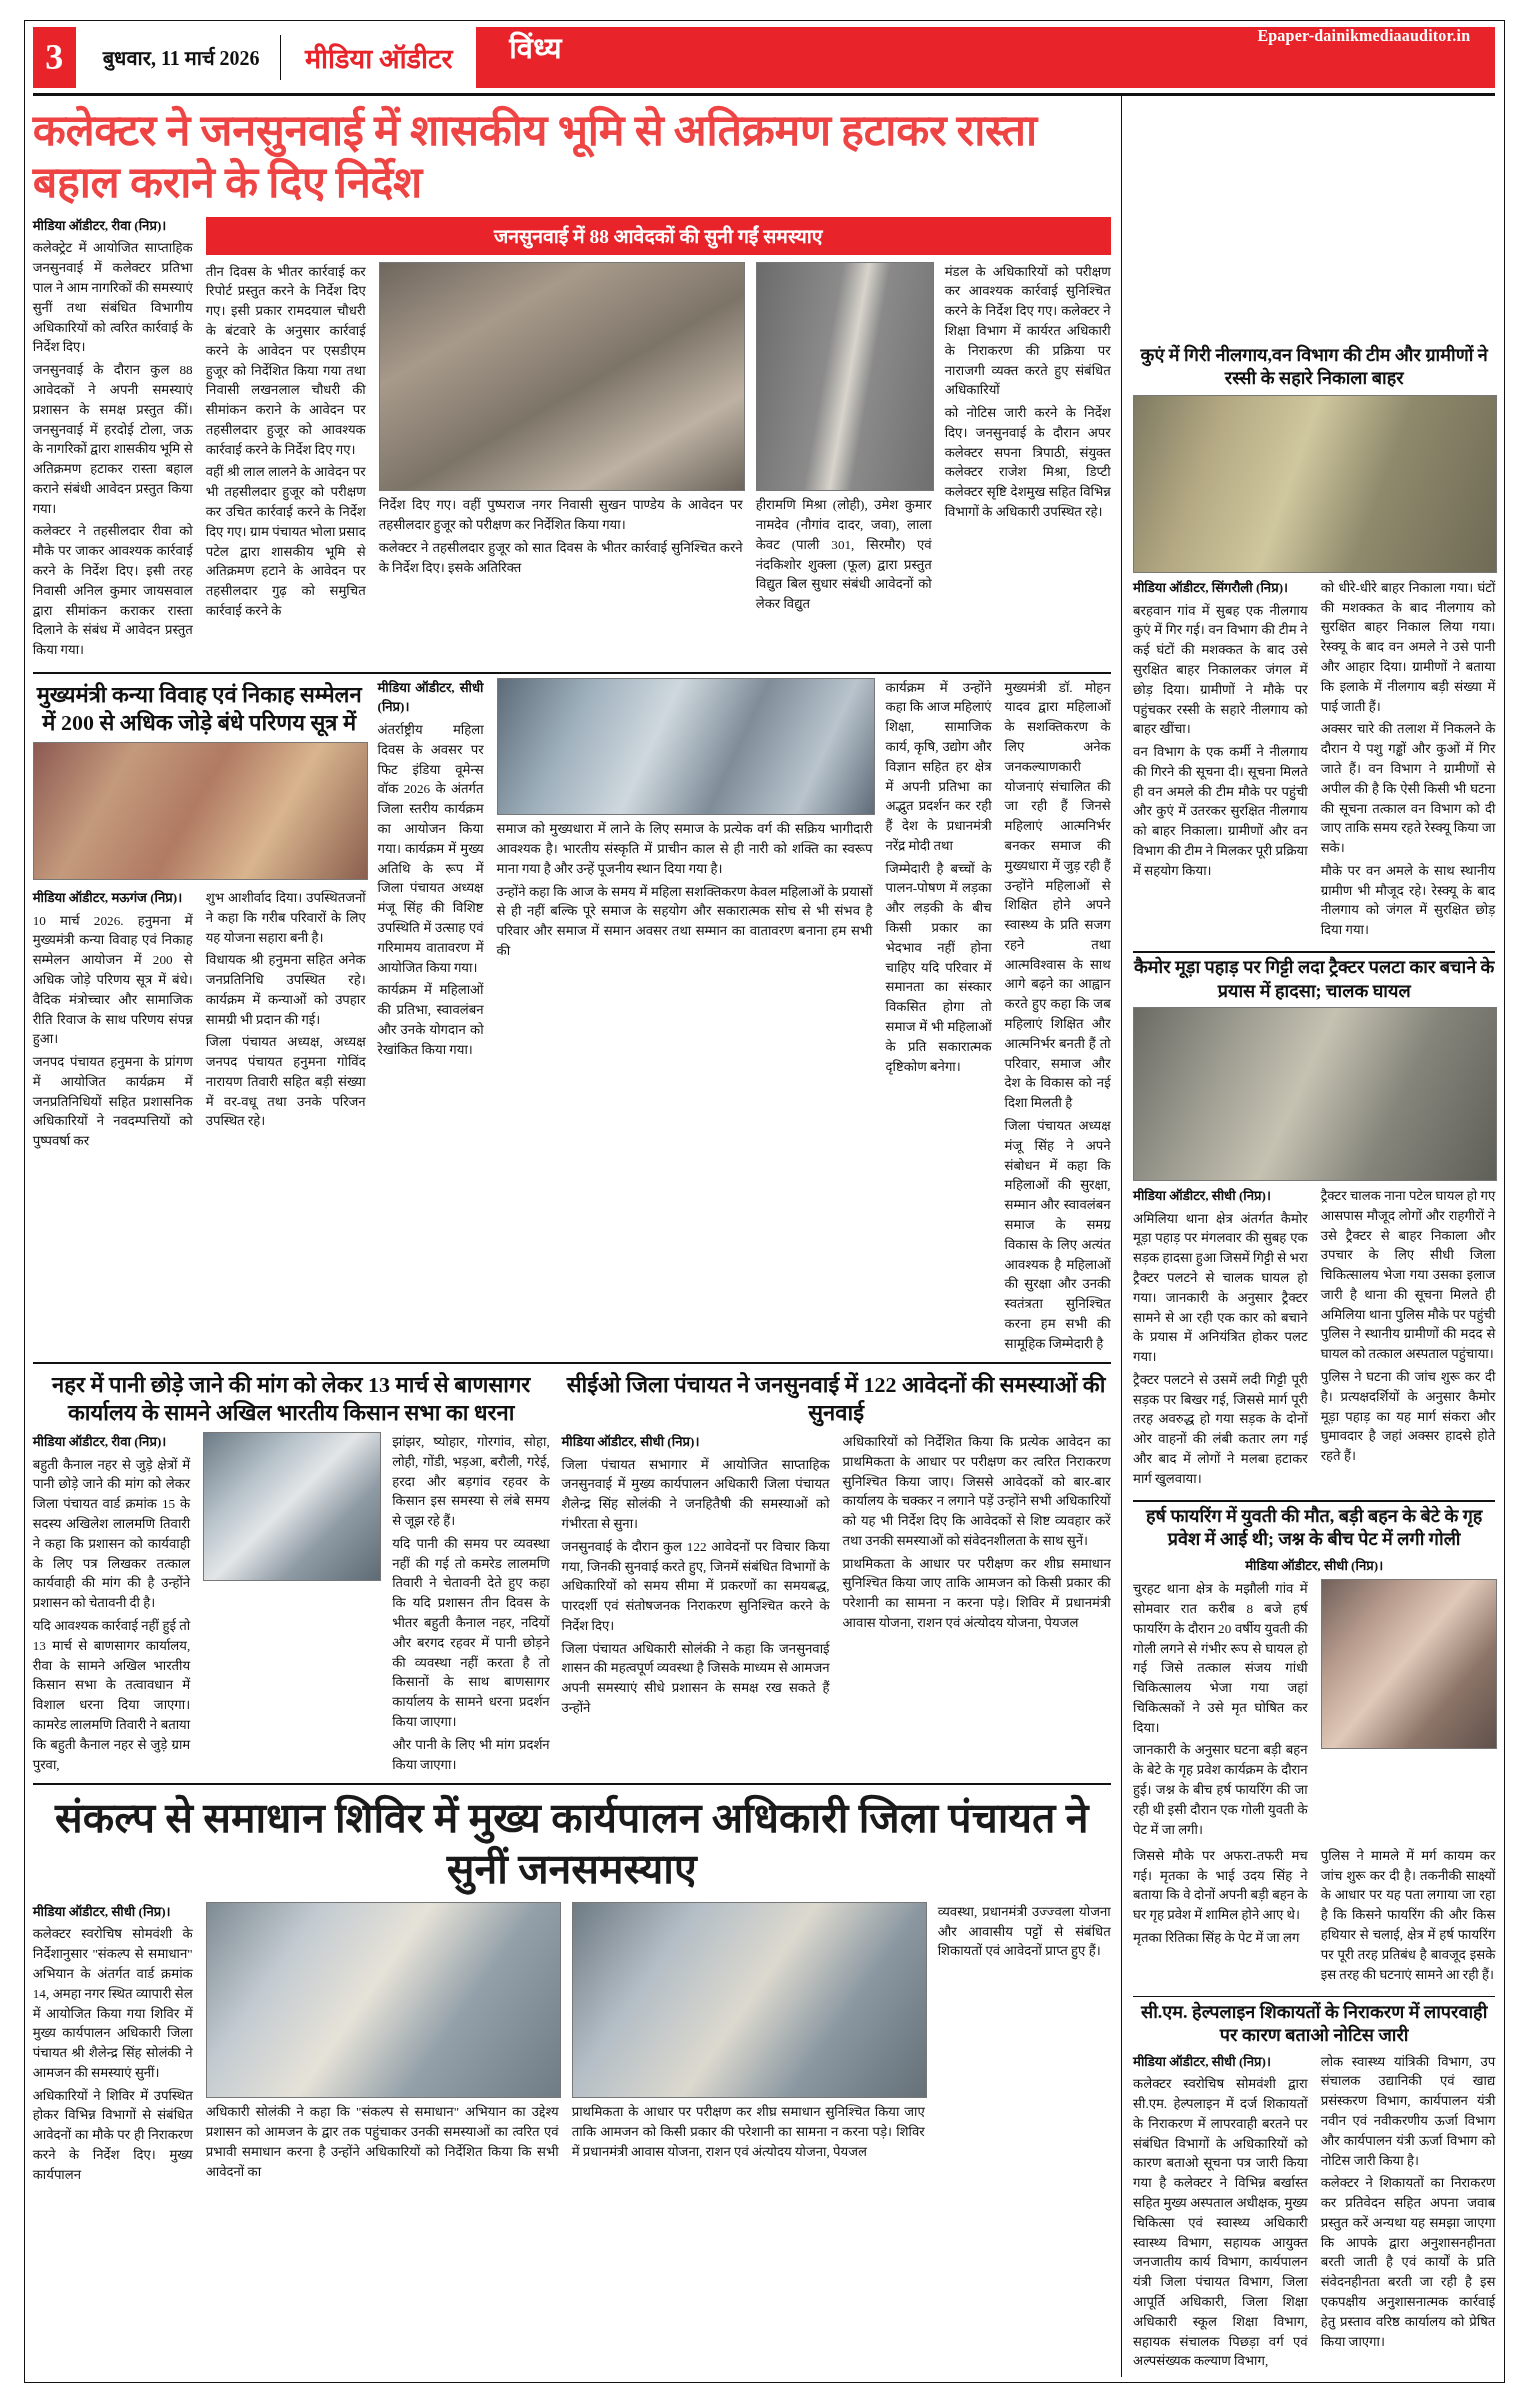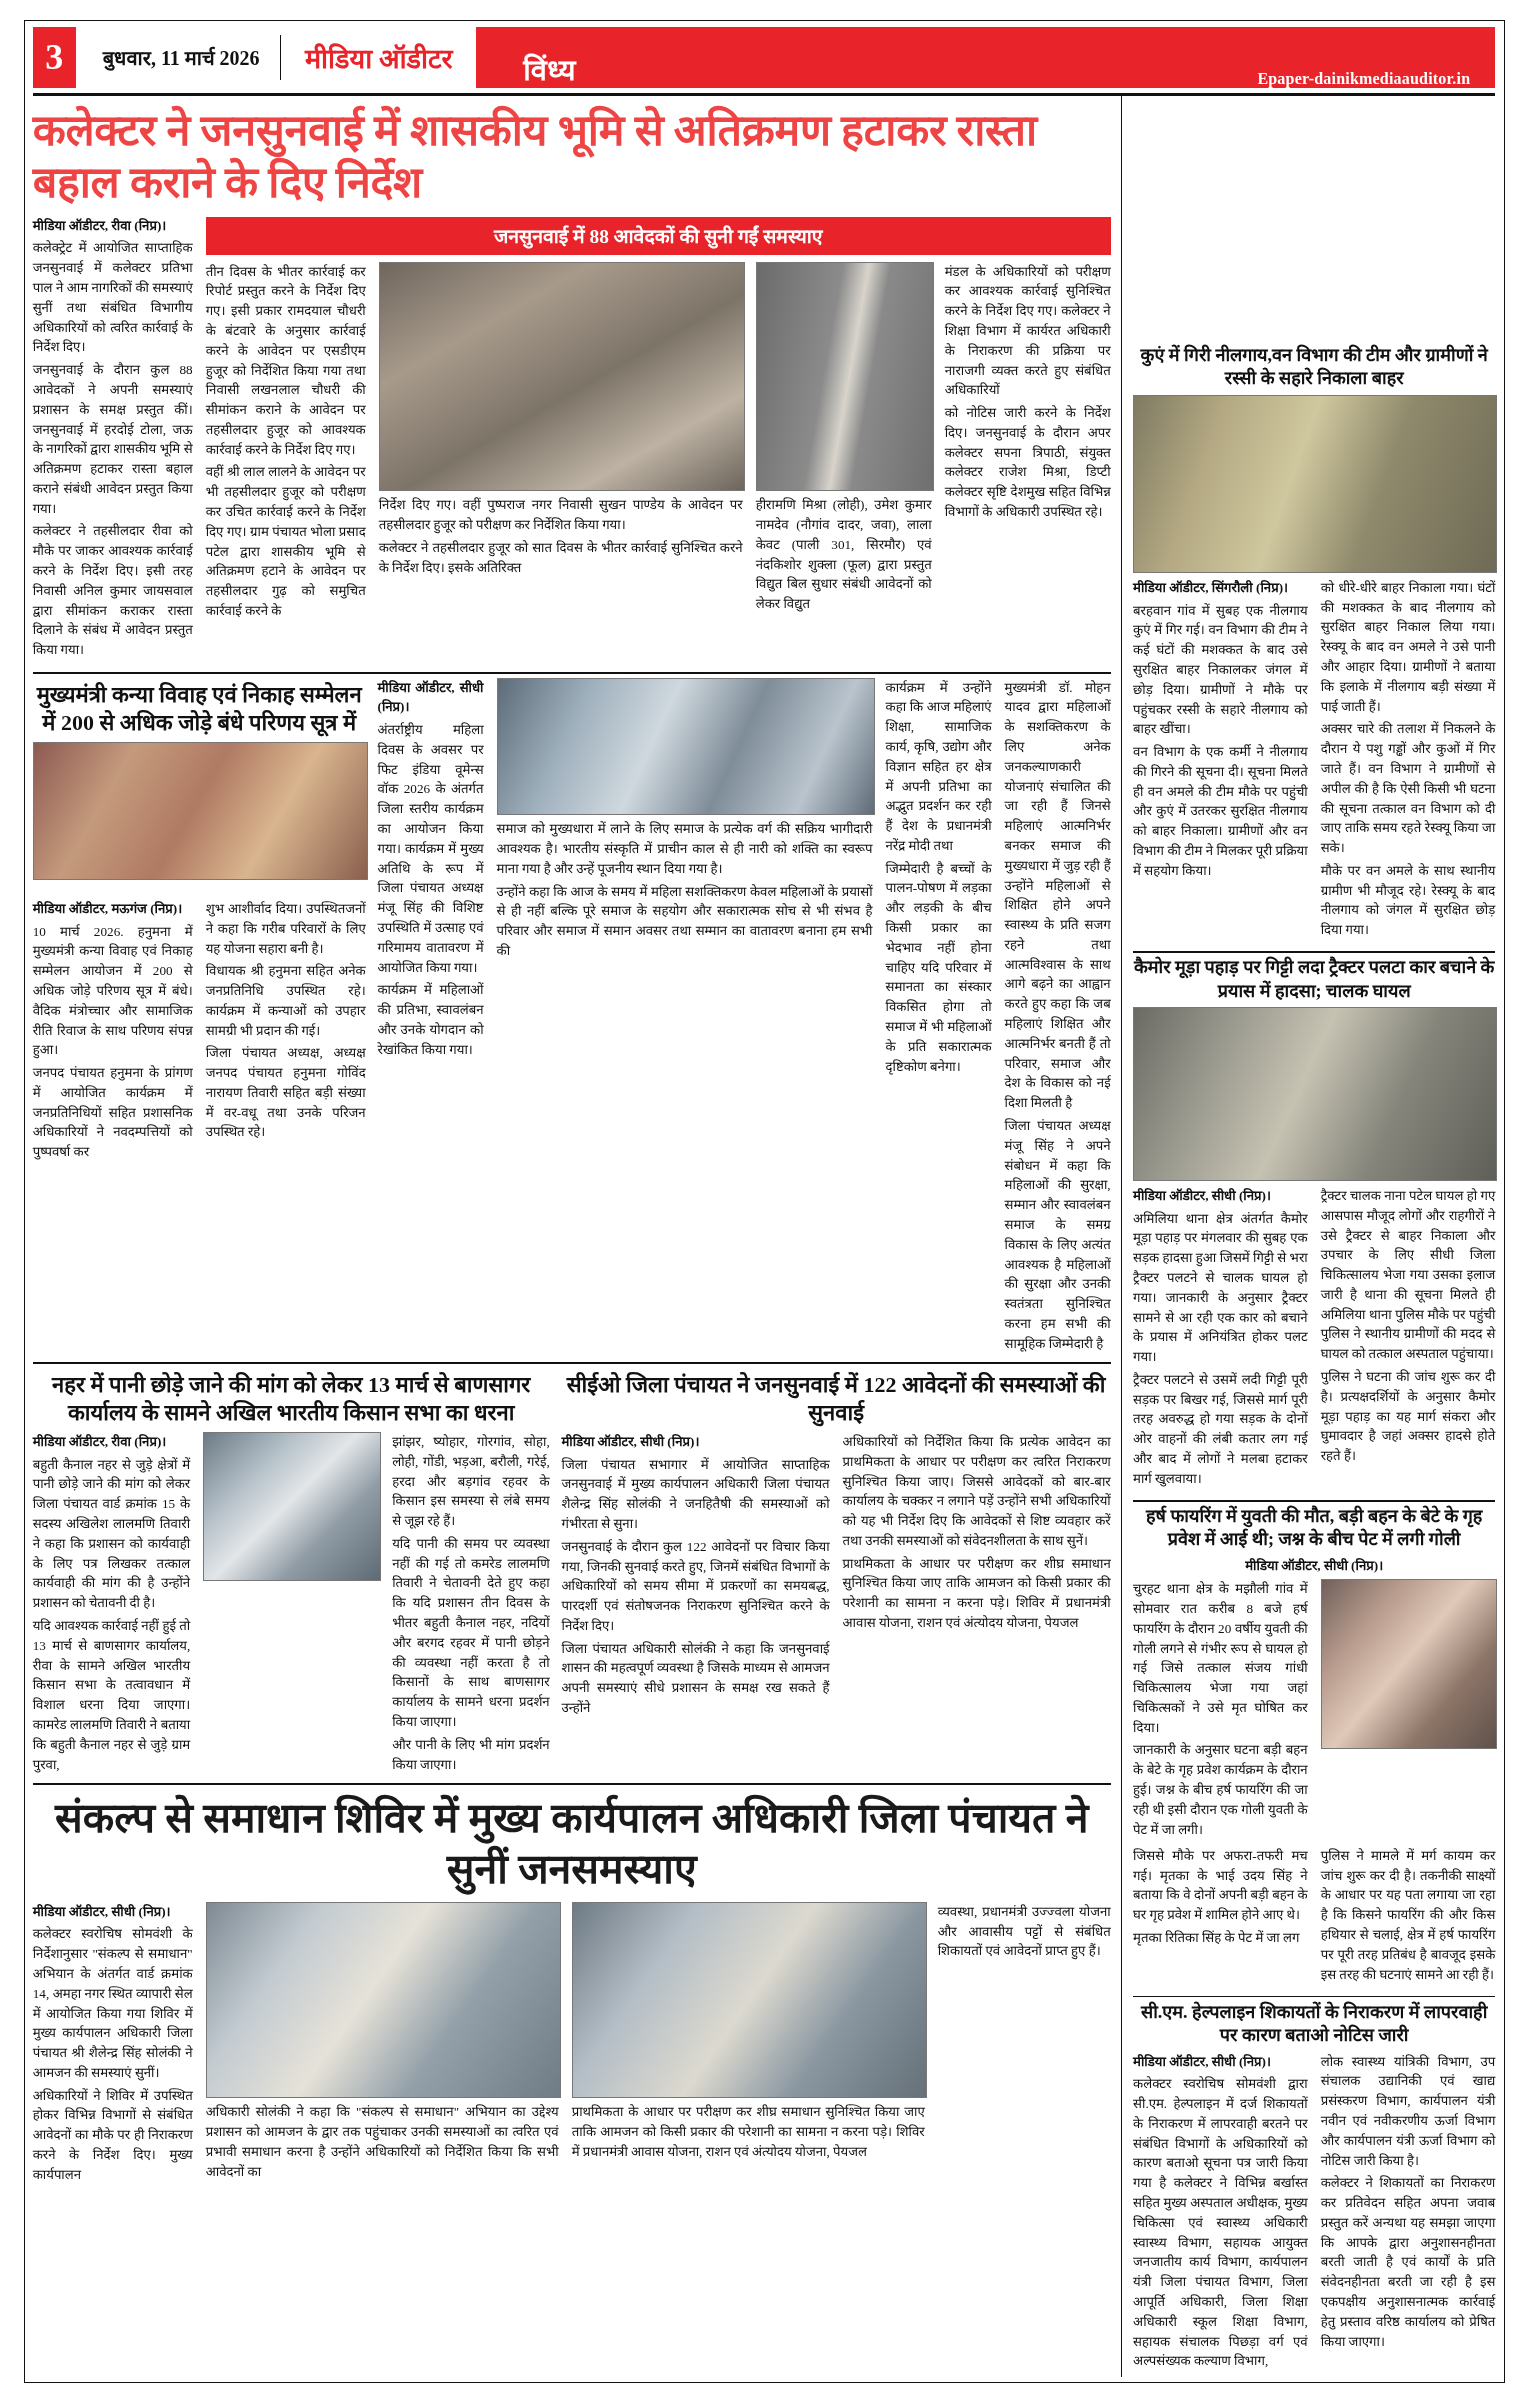--- a/index.html
+++ b/index.html
@@ -11,21 +11,21 @@
   }
   .sheet{border:1.2px solid #111;height:100%;box-sizing:border-box;padding:5.9px 8.2px;display:flex;flex-direction:column;}
 
   
   .masthead{display:flex;align-items:stretch;height:61px;flex:0 0 auto;margin-bottom:2.4px;}
   .mh-num{background:#e8232a;color:#fff;width:43px;display:flex;align-items:center;justify-content:center;
           font-family:"Liberation Serif",serif;font-size:36px;font-weight:700;line-height:1;}
   .mh-date{display:flex;align-items:center;padding:0 20px 0 27px;font-size:20px;font-weight:700;color:#111;white-space:nowrap;}
   .mh-sep{width:1.8px;background:#111;margin:8.2px 0;}
   .mh-brand{display:flex;align-items:center;padding:0 23.5px;color:#e8232a;font-size:27px;font-weight:700;white-space:nowrap;}
-  .mh-right{flex:1;background:#e8232a;display:flex;align-items:flex-end;justify-content:space-between;padding:0 25px 0 47px;}
+  .mh-right{flex:1;background:#e8232a;display:flex;align-items:flex-start;justify-content:space-between;padding:0 25px 0 33px;}
   .mh-vindhya{color:#fff;font-size:29px;font-weight:700;letter-spacing:0.6px;}
   .mh-url{color:#fff;font-size:16px;font-weight:700;font-family:"Liberation Serif",serif;letter-spacing:0.2px;}
 
   .rule-thick{height:2.9px;background:#111;margin:2.4px 0 0 0;}
   .rule-med{height:1.8px;background:#111;}
 
   
   .body-wrap{display:flex;flex:1;min-height:0;}
   .left-zone{flex:0 0 1076px;display:flex;flex-direction:column;}
   .vdiv{width:1.2px;background:#111;margin:0 10.6px;}
@@ -109,21 +109,21 @@
        </div>
      </div>
 
      <div class="rule-med" style="margin:7px 0 0 0"></div>
 
      <div class="cols" style="gap:11.8px">
 
        <div class="col" style="flex:0 0 333px">
          <div class="sec-head">मुख्यमंत्री कन्या विवाह एवं निकाह सम्मेलन में 200 से अधिक जोड़े बंधे परिणय सूत्र में</div>
          <div class="photo" style="height:136px;background:linear-gradient(120deg,#8d5a52 0%,#c49a7c 25%,#b07a63 48%,#d9b58e 70%,#8a5f4e 100%);"></div>
-         <div class="cols" style="margin-top:19px">
+         <div class="cols" style="margin-top:8px">
            <div class="col">
              <p class="t"><span class="byline">मीडिया ऑडीटर, मऊगंज (निप्र)।</span></p>
              <p class="t">10 मार्च 2026. हनुमना में मुख्यमंत्री कन्या विवाह एवं निकाह सम्मेलन आयोजन में 200 से अधिक जोड़े परिणय सूत्र में बंधे। वैदिक मंत्रोच्चार और सामाजिक रीति रिवाज के साथ परिणय संपन्न हुआ।</p>
              <p class="t">जनपद पंचायत हनुमना के प्रांगण में आयोजित कार्यक्रम में जनप्रतिनिधियों सहित प्रशासनिक अधिकारियों ने नवदम्पत्तियों को पुष्पवर्षा कर</p>
            </div>
            <div class="col">
              <p class="t">शुभ आशीर्वाद दिया। उपस्थितजनों ने कहा कि गरीब परिवारों के लिए यह योजना सहारा बनी है।</p>
              <p class="t">विधायक श्री हनुमना सहित अनेक जनप्रतिनिधि उपस्थित रहे। कार्यक्रम में कन्याओं को उपहार सामग्री भी प्रदान की गई।</p>
              <p class="t">जिला पंचायत अध्यक्ष, अध्यक्ष जनपद पंचायत हनुमना गोविंद नारायण तिवारी सहित बड़ी संख्या में वर-वधू तथा उनके परिजन उपस्थित रहे।</p>
            </div>

